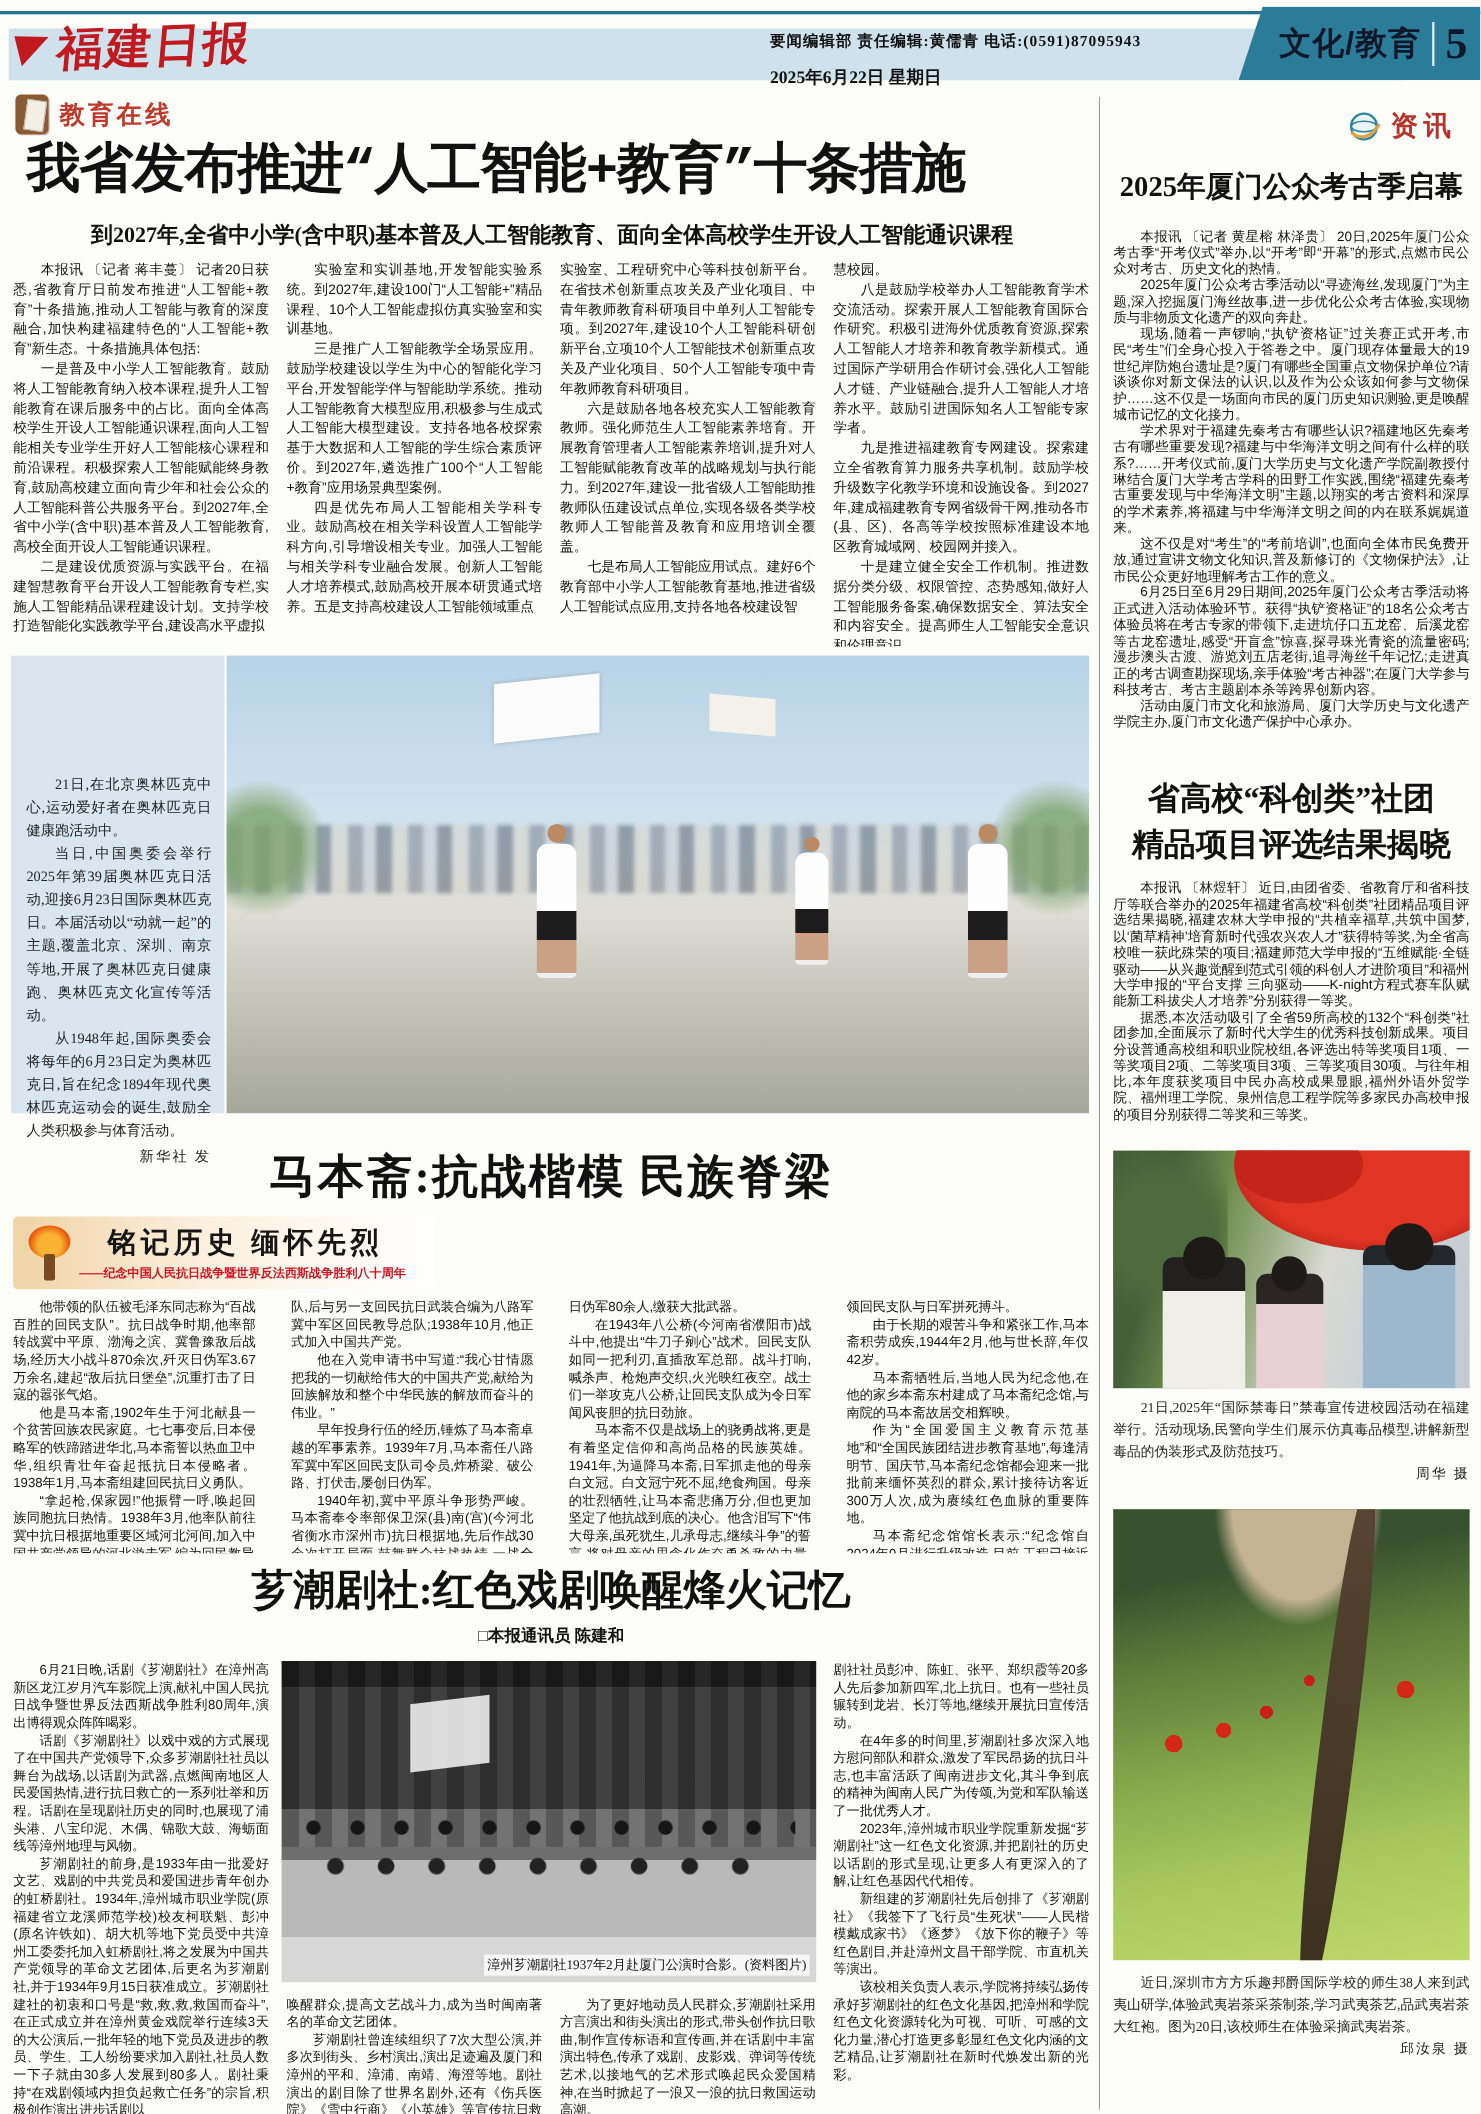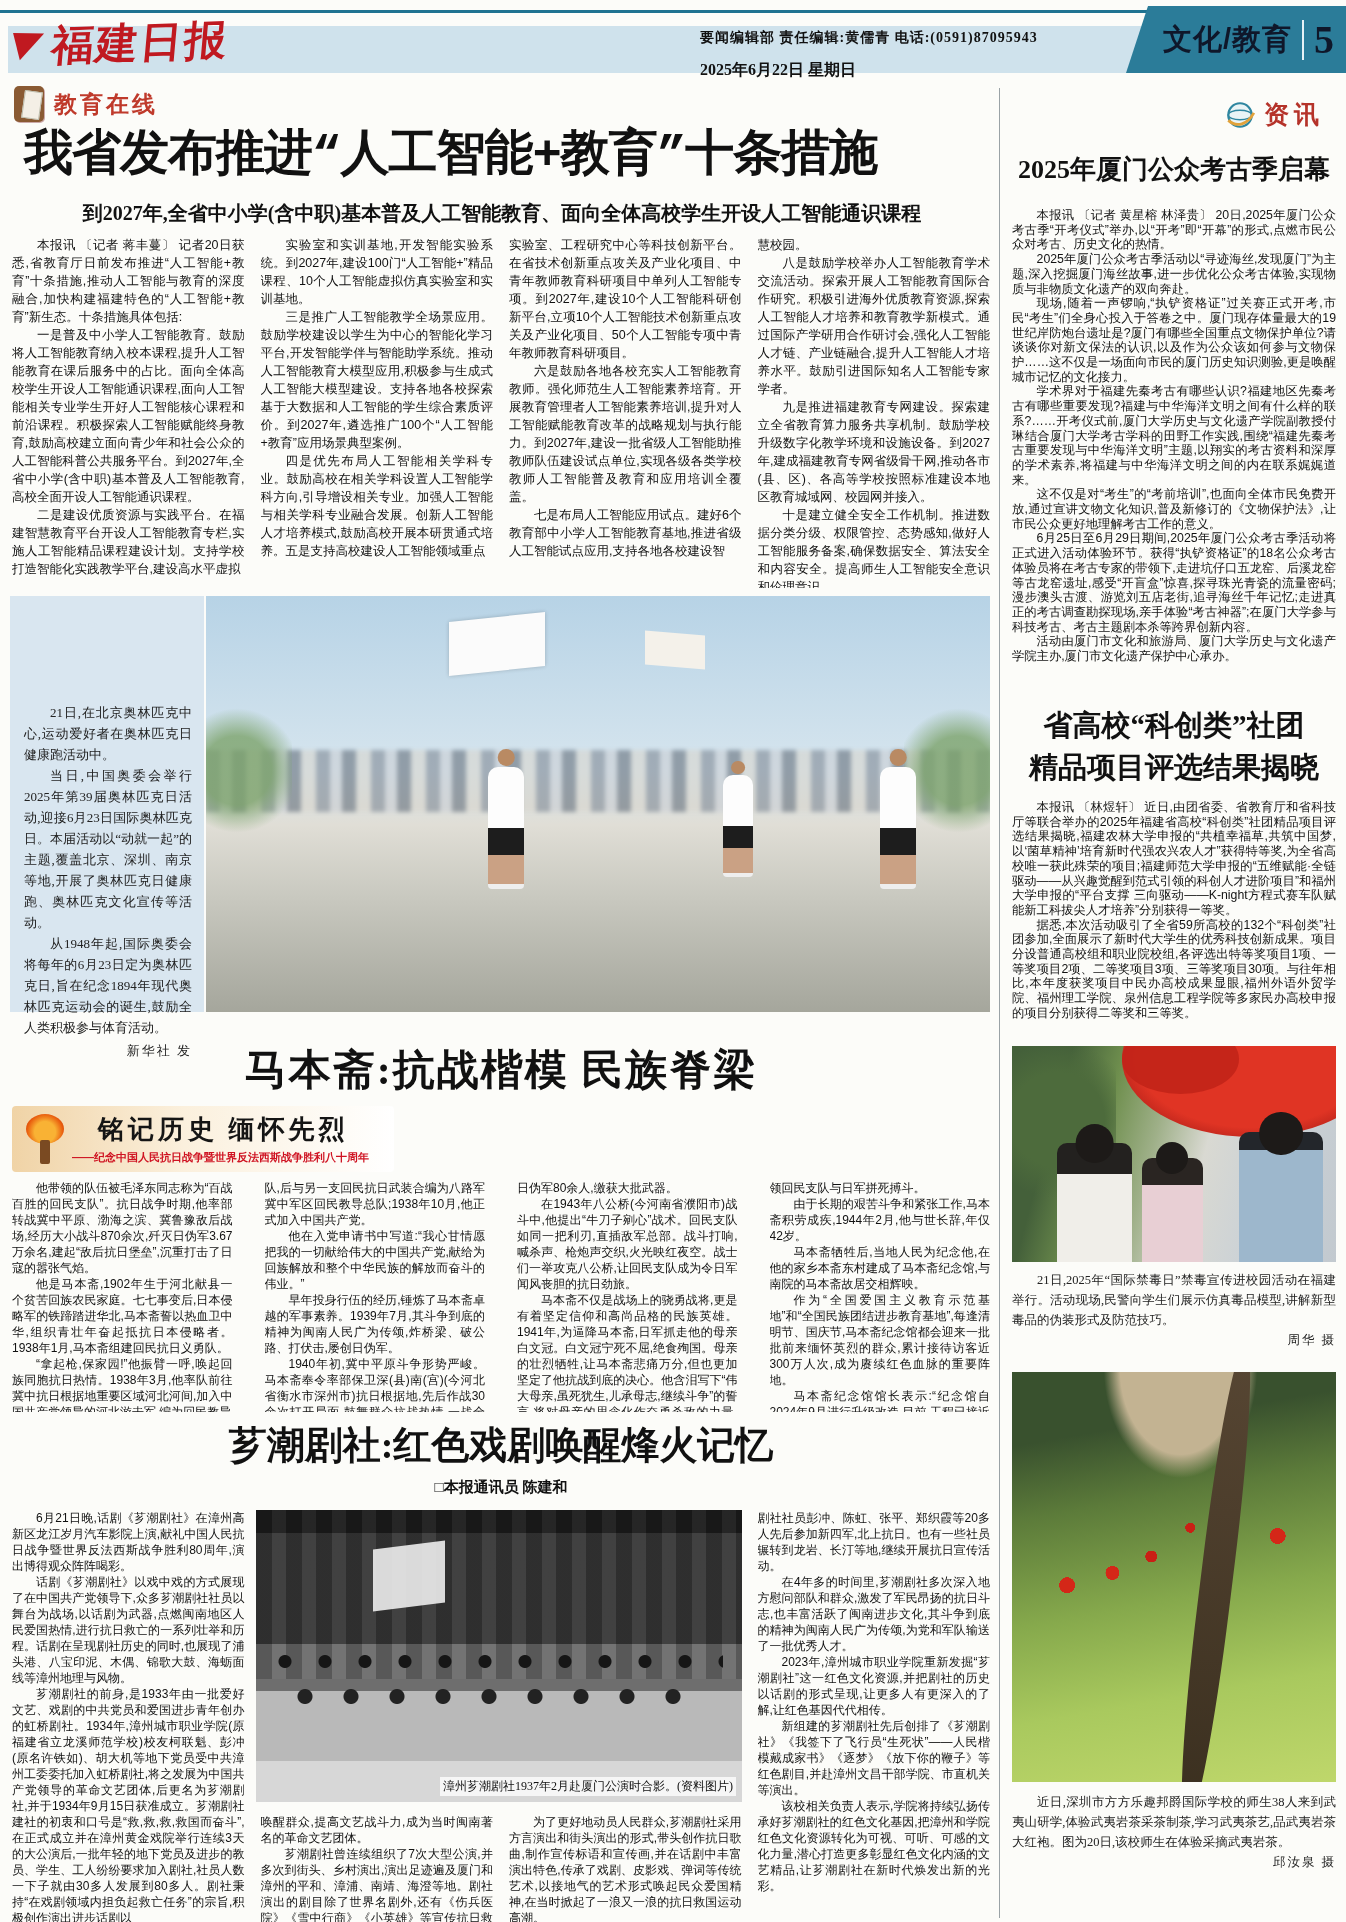--- a/index.html
+++ b/index.html
@@ -233,21 +233,21 @@
   </div>
   <div class="abs mbody">
     <div class="col">
         <p>他带领的队伍被毛泽东同志称为“百战百胜的回民支队”。抗日战争时期,他率部转战冀中平原、渤海之滨、冀鲁豫敌后战场,经历大小战斗870余次,歼灭日伪军3.67万余名,建起“敌后抗日堡垒”,沉重打击了日寇的嚣张气焰。</p>
         <p>他是马本斋,1902年生于河北献县一个贫苦回族农民家庭。七七事变后,日本侵略军的铁蹄踏进华北,马本斋誓以热血卫中华,组织青壮年奋起抵抗日本侵略者。1938年1月,马本斋组建回民抗日义勇队。</p>
         <p>“拿起枪,保家园!”他振臂一呼,唤起回族同胞抗日热情。1938年3月,他率队前往冀中抗日根据地重要区域河北河间,加入中国共产党领导的河北游击军,编为回民教导</p>
       </div>
     <div class="col cont">
         <p>队,后与另一支回民抗日武装合编为八路军冀中军区回民教导总队;1938年10月,他正式加入中国共产党。</p>
         <p>他在入党申请书中写道:“我心甘情愿把我的一切献给伟大的中国共产党,献给为回族解放和整个中华民族的解放而奋斗的伟业。”</p>
-        <p>早年投身行伍的经历,锤炼了马本斋卓越的军事素养。1939年7月,其斗争到底的精神为闽南人民广为传颂,炸桥梁、破公路、打伏击,屡创日伪军。</p>
+        <p>早年投身行伍的经历,锤炼了马本斋卓越的军事素养。1939年7月,马本斋任八路军冀中军区回民支队司令员,炸桥梁、破公路、打伏击,屡创日伪军。</p>
         <p>1940年初,冀中平原斗争形势严峻。马本斋奉令率部保卫深(县)南(宫)(今河北省衡水市深州市)抗日根据地,先后作战30余次打开局面,鼓舞群众抗战热情,一战全歼</p>
       </div>
     <div class="col cont">
         <p>日伪军80余人,缴获大批武器。</p>
         <p>在1943年八公桥(今河南省濮阳市)战斗中,他提出“牛刀子剜心”战术。回民支队如同一把利刃,直插敌军总部。战斗打响,喊杀声、枪炮声交织,火光映红夜空。战士们一举攻克八公桥,让回民支队成为令日军闻风丧胆的抗日劲旅。</p>
         <p>马本斋不仅是战场上的骁勇战将,更是有着坚定信仰和高尚品格的民族英雄。1941年,为逼降马本斋,日军抓走他的母亲白文冠。白文冠宁死不屈,绝食殉国。母亲的壮烈牺牲,让马本斋悲痛万分,但也更加坚定了他抗战到底的决心。他含泪写下“伟大母亲,虽死犹生,儿承母志,继续斗争”的誓言,将对母亲的思念化作奋勇杀敌的力量,继续带</p>
       </div>
     <div class="col cont">
         <p>领回民支队与日军拼死搏斗。</p>
         <p>由于长期的艰苦斗争和紧张工作,马本斋积劳成疾,1944年2月,他与世长辞,年仅42岁。</p>

